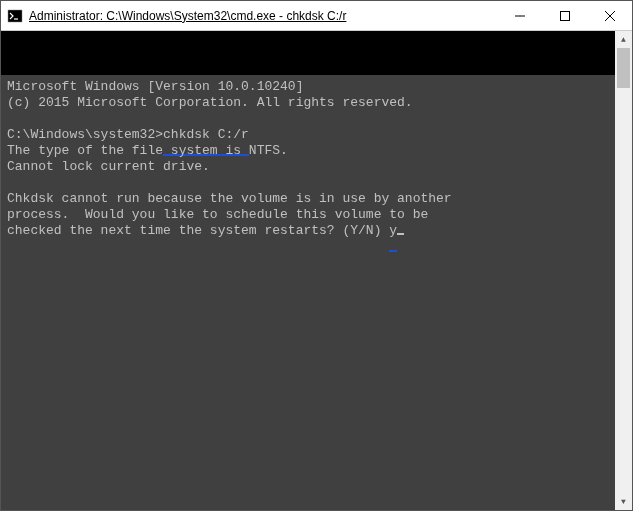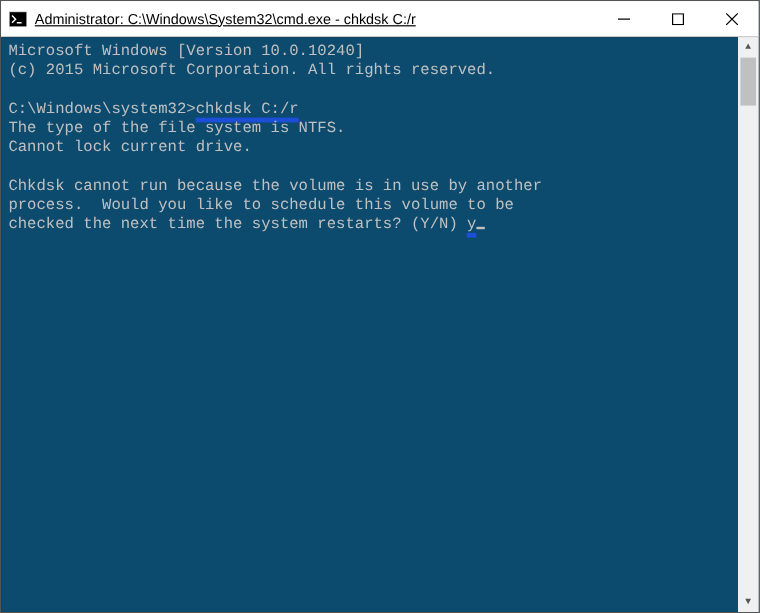--- a/index.html
+++ b/index.html
@@ -57,28 +57,29 @@
       cursor: pointer;
     }
     .window-control.close { font-size: 14px; }
     .terminal-wrap {
       flex: 1;
       display: flex;
       background: #000;
     }
     .terminal {
       flex: 1;
-      background: #0c4a6e;
+      background: #404040;
       color: #c0c0c0;
       font-family: 'Consolas', 'Courier New', monospace;
       font-size: 13px;
       line-height: 16px;
       padding: 4px 6px;
       white-space: pre;
       position: relative;
+      margin-top: 44px;
     }
     .scrollbar {
       width: 17px;
       background: #f0f0f0;
       position: relative;
     }
     .scrollbar-track {
       position: absolute;
       top: 17px;
       bottom: 17px;
@@ -102,22 +103,22 @@
       background: #f0f0f0;
       display: flex;
       align-items: center;
       justify-content: center;
       font-size: 8px;
       color: #555;
     }
     .scrollbar-btn.up { top: 0; }
     .scrollbar-btn.down { bottom: 0; }
     .underline-red {
-      border-bottom: 4px solid #1d4ed8;
-      padding-bottom: 0px;
+      border-bottom: 2px solid #1d4ed8;
+      padding-bottom: 12px;
     }
     .cursor {
       display: inline-block;
       width: 7px;
       height: 2px;
       background: #c0c0c0;
       vertical-align: -1px;
       margin-left: 0px;
     }
     .line { display: block; }

